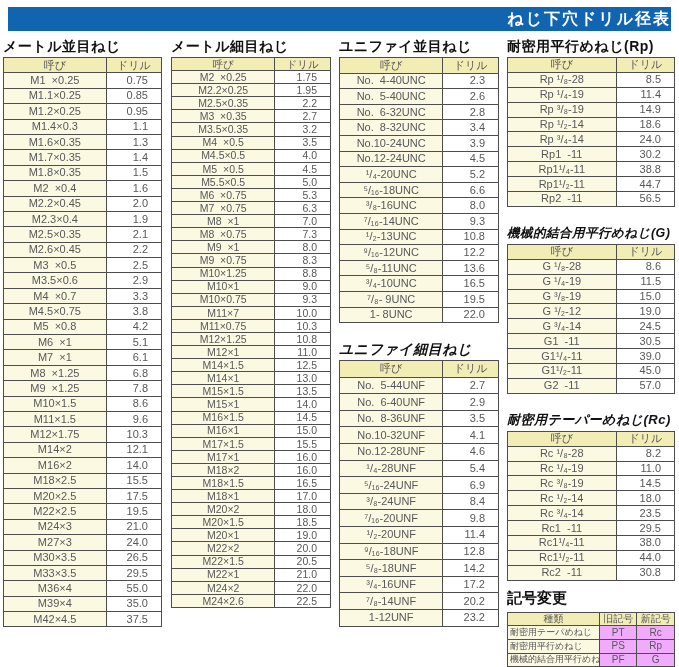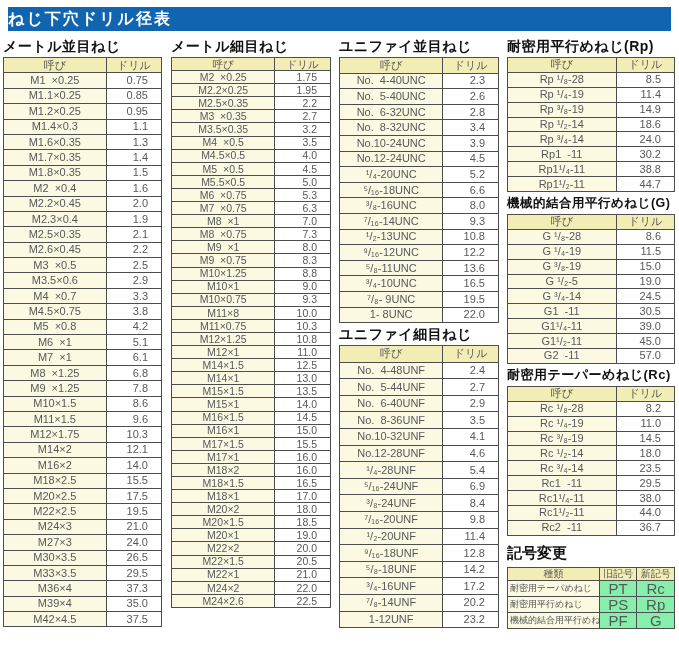--- a/index.html
+++ b/index.html
@@ -2,52 +2,52 @@
 <html><head>
 <meta charset="utf-8">
 <style>
   * { box-sizing: border-box; margin: 0; padding: 0; }
   html,body { background:#ffffff; }
   body { font-family: "Liberation Sans", "DejaVu Sans", sans-serif; color:#57585a; }
   #page { position:relative; width:679px; height:667px; background:#ffffff; overflow:hidden; }
 
   .banner { position:absolute; left:8px; top:7px; width:663px; height:24px;
             background:#1164b0; color:#ffffff; font-weight:bold; font-size:16px;
-            line-height:24px; text-align:left; letter-spacing:2px; }
+            line-height:24px; text-align:right; letter-spacing:2px; }
 
   .col { position:absolute; top:38px; }
   .col1 { left:3px;   width:159px; }
   .col2 { left:171px; width:160px; }
   .col3 { left:339px; width:160px; }
   .col4 { left:507px; width:168px; }
 
   .sec-title { font-size:14px; font-weight:bold; color:#111; line-height:16px;
                margin-bottom:3px; letter-spacing:0.5px; white-space:nowrap; }
-  .mt { margin-top:3px; }
+  .mt { margin-top:18px;font-style:italic; }
 
   table { border-collapse:collapse; width:100%; table-layout:fixed; }
   table { border:1px solid #2e2e2e; }
   th,td { border:1px solid #4d4d4d; line-height:1; vertical-align:middle; overflow:hidden; }
   th { background:#f2edb4; font-weight:normal; text-align:center; color:#57585a; }
   td.c-name { background:#fbf9e1; text-align:center; white-space:pre; }
   td.c-drill { background:#ffffff; text-align:right; padding-right:13px; }
 
   .tm-coarse th, .tm-coarse td { height:15.4px; font-size:11px; }
   .tm-fine   th, .tm-fine td   { height:13.1px; font-size:10.5px; }
   .tu-coarse th, .tu-coarse td { height:15.6px; font-size:11px; }
   .tu-fine   th, .tu-fine td   { height:16.6px; font-size:11px; }
   .tp        th, .tp td        { height:14.9px; font-size:11px; }
 
   .c-name  { width:65%; }
   .c-drill { width:35%; }
 
   .sym-title { font-size:15px; font-weight:bold; color:#111; margin-top:8px; margin-bottom:4px; }
   .tsym th, .tsym td { height:13.6px; font-size:10px; }
   .tsym td.c-kind { background:#fbf9e1; text-align:left; padding-left:2px; font-size:9px; white-space:pre; }
-  .tsym td.c-old, .tsym td.c-new { background:#86efac; text-align:center; font-size:15px; }
+  .tsym td.c-old, .tsym td.c-new { background:#f0abfc; text-align:center; font-size:10px; }
   .tsym .w-kind { width:55%; } .tsym .w-old { width:22.5%; } .tsym .w-new { width:22.5%; }
 </style>
 </head>
 <body>
 
 <div id="page">
 
   <div class="banner">ねじ下穴ドリル径表</div>
 
   <div class="col col1">
@@ -185,21 +185,21 @@
           <tr class="" style="">
         <td class="c-name">M30×3.5</td>
         <td class="c-drill">26.5</td>
       </tr>
           <tr class="" style="">
         <td class="c-name">M33×3.5</td>
         <td class="c-drill">29.5</td>
       </tr>
           <tr class="" style="">
         <td class="c-name">M36×4</td>
-        <td class="c-drill">37.3</td>
+        <td class="c-drill">55.0</td>
       </tr>
           <tr class="" style="">
         <td class="c-name">M39×4</td>
         <td class="c-drill">35.0</td>
       </tr>
           <tr class="" style="">
         <td class="c-name">M42×4.5</td>
         <td class="c-drill">37.5</td>
       </tr>
     </tbody>
@@ -280,21 +280,21 @@
       </tr>
           <tr class="" style="">
         <td class="c-name">M10×1</td>
         <td class="c-drill">9.0</td>
       </tr>
           <tr class="" style="">
         <td class="c-name">M10×0.75</td>
         <td class="c-drill">9.3</td>
       </tr>
           <tr class="" style="">
-        <td class="c-name">M11×8</td>
+        <td class="c-name">M11×7</td>
         <td class="c-drill">10.0</td>
       </tr>
           <tr class="" style="">
         <td class="c-name">M11×0.75</td>
         <td class="c-drill">10.3</td>
       </tr>
           <tr class="" style="">
         <td class="c-name">M12×1.25</td>
         <td class="c-drill">10.8</td>
       </tr>
@@ -457,24 +457,20 @@
     </tbody>
       </table>
 
     <div class="sec-title mt">ユニファイ細目ねじ</div>
     <table class="tu-fine">
       <tbody>
           <tr>
         <th class="c-name">呼び</th>
         <th class="c-drill">ドリル</th>
       </tr>
-      <tr class="" style="">
-        <td class="c-name">No.  4-48UNF</td>
-        <td class="c-drill">2.4</td>
-      </tr>
           <tr class="" style="">
         <td class="c-name">No.  5-44UNF</td>
         <td class="c-drill">2.7</td>
       </tr>
           <tr class="" style="">
         <td class="c-name">No.  6-40UNF</td>
         <td class="c-drill">2.9</td>
       </tr>
           <tr class="" style="">
         <td class="c-name">No.  8-36UNF</td>
@@ -565,20 +561,24 @@
         <td class="c-drill">30.2</td>
       </tr>
           <tr class="" style="">
         <td class="c-name">Rp1¹/₄-11</td>
         <td class="c-drill">38.8</td>
       </tr>
           <tr class="" style="">
         <td class="c-name">Rp1¹/₂-11</td>
         <td class="c-drill">44.7</td>
       </tr>
+          <tr class="" style="">
+        <td class="c-name">Rp2  -11</td>
+        <td class="c-drill">56.5</td>
+      </tr>
     </tbody>
       </table>
 
     <div class="sec-title mt" style="font-size:12.5px">機械的結合用平行めねじ(G)</div>
     <table class="tp">
       <tbody>
           <tr>
         <th class="c-name">呼び</th>
         <th class="c-drill">ドリル</th>
       </tr>
@@ -588,21 +588,21 @@
       </tr>
           <tr class="" style="">
         <td class="c-name">G ¹/₄-19</td>
         <td class="c-drill">11.5</td>
       </tr>
           <tr class="" style="">
         <td class="c-name">G ³/₈-19</td>
         <td class="c-drill">15.0</td>
       </tr>
           <tr class="" style="">
-        <td class="c-name">G ¹/₂-5</td>
+        <td class="c-name">G ¹/₂-12</td>
         <td class="c-drill">19.0</td>
       </tr>
           <tr class="" style="">
         <td class="c-name">G ³/₄-14</td>
         <td class="c-drill">24.5</td>
       </tr>
           <tr class="" style="">
         <td class="c-name">G1  -11</td>
         <td class="c-drill">30.5</td>
       </tr>
@@ -655,21 +655,21 @@
           <tr class="" style="">
         <td class="c-name">Rc1¹/₄-11</td>
         <td class="c-drill">38.0</td>
       </tr>
           <tr class="" style="">
         <td class="c-name">Rc1¹/₂-11</td>
         <td class="c-drill">44.0</td>
       </tr>
           <tr class="" style="">
         <td class="c-name">Rc2  -11</td>
-        <td class="c-drill">36.7</td>
+        <td class="c-drill">30.8</td>
       </tr>
     </tbody>
       </table>
 
     <div class="sym-title">記号変更</div>
     <table class="tsym">
       <tbody>
           <tr>
         <th class="w-kind">種類</th>
         <th class="w-old">旧記号</th>

